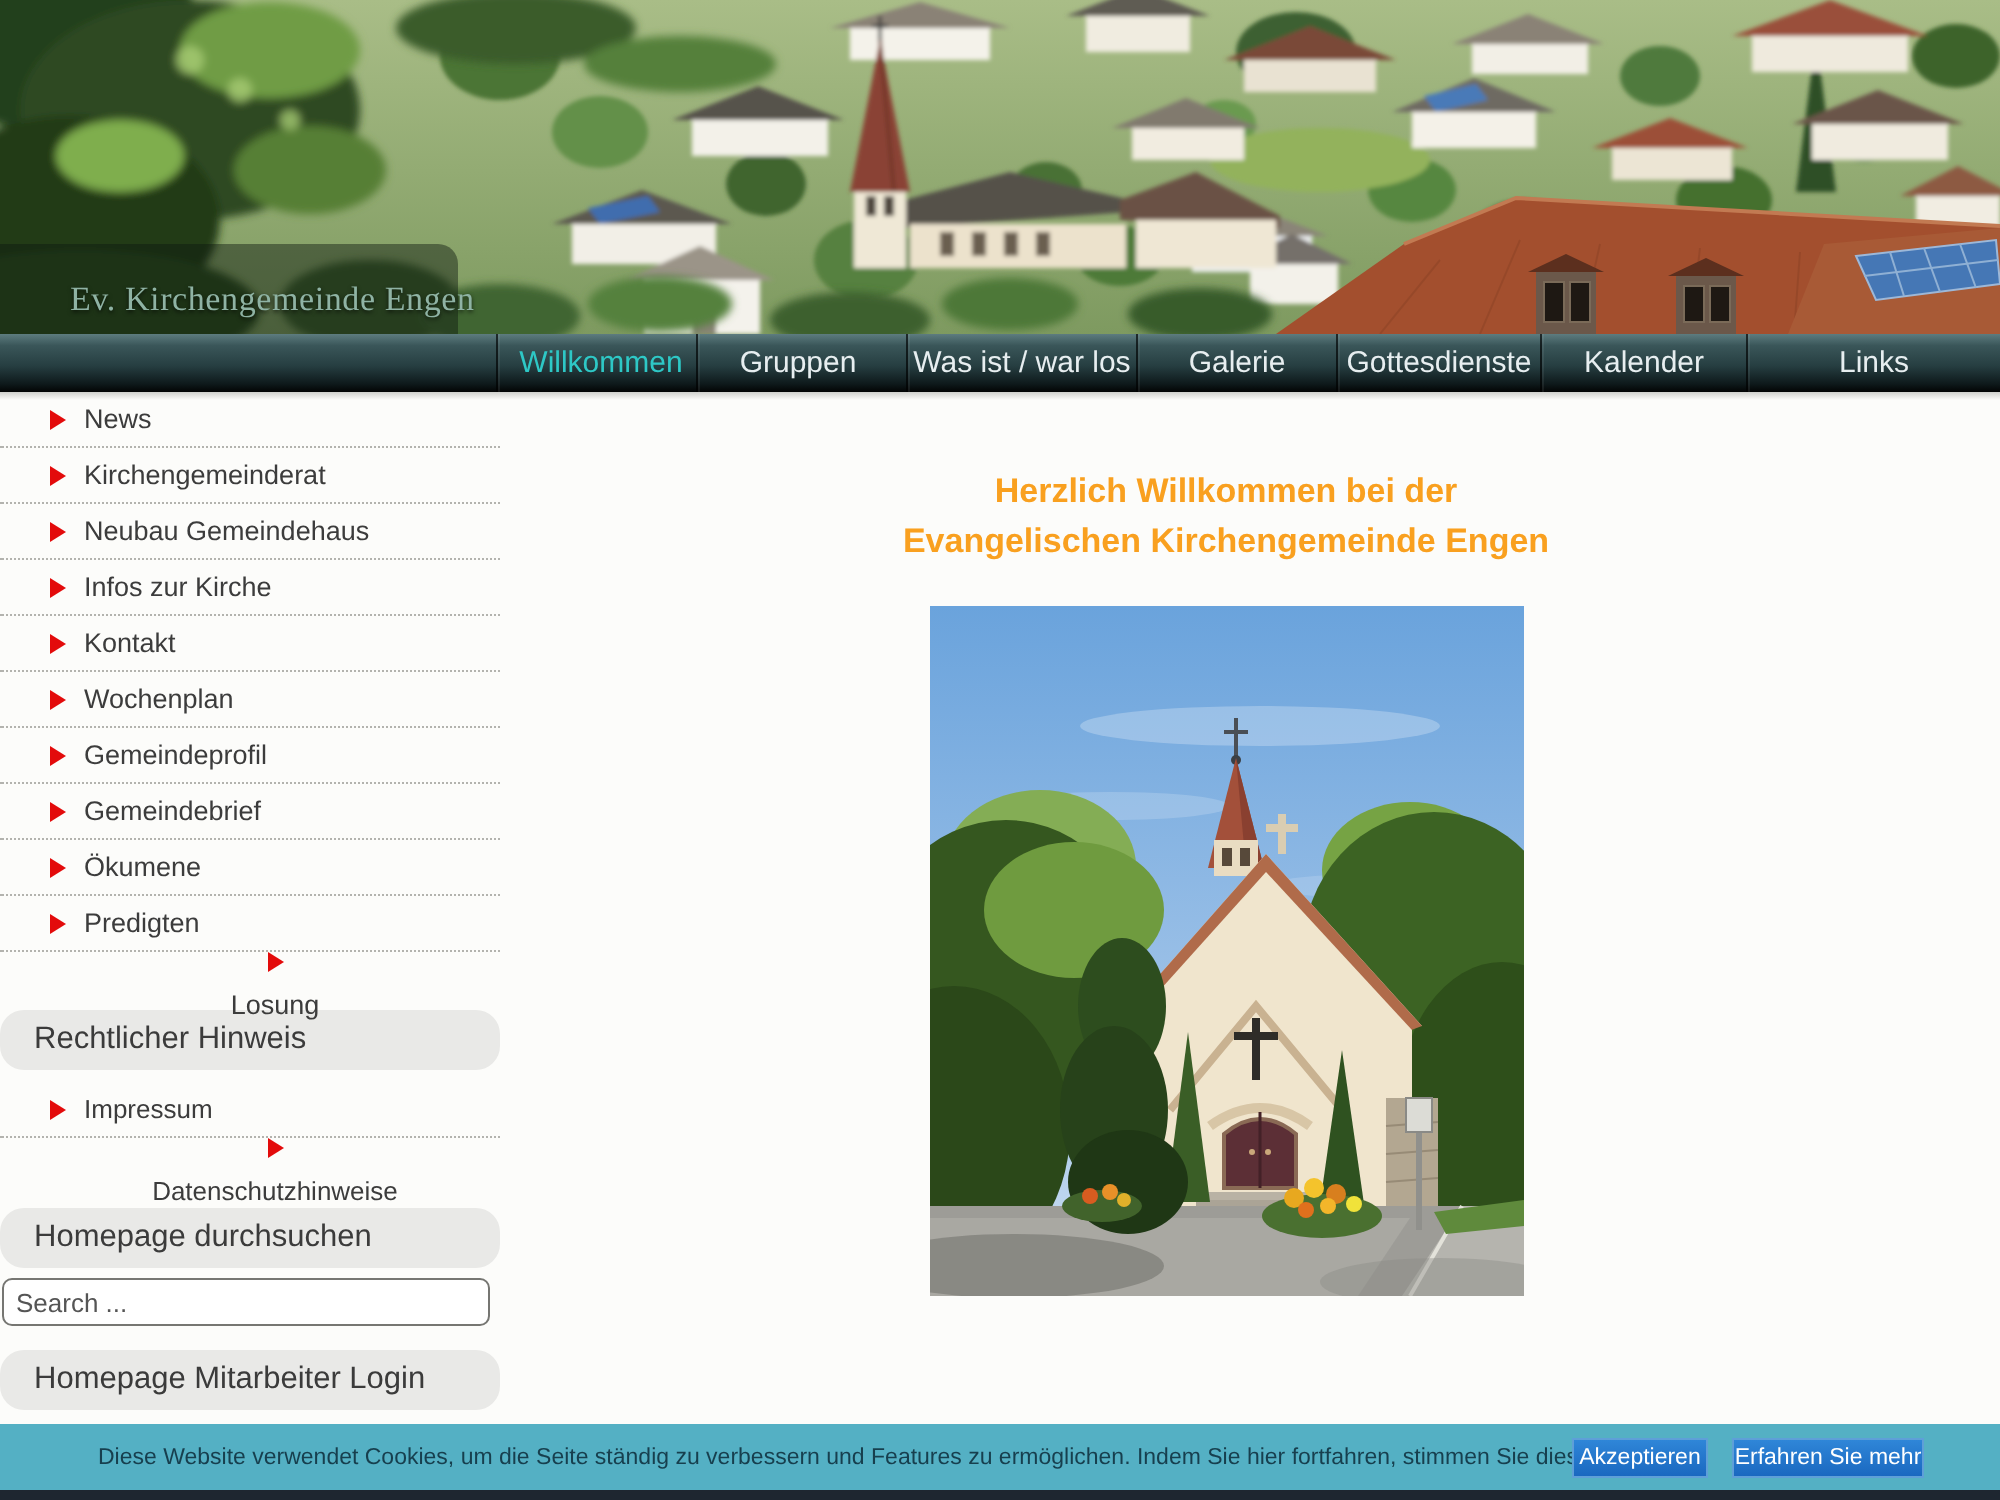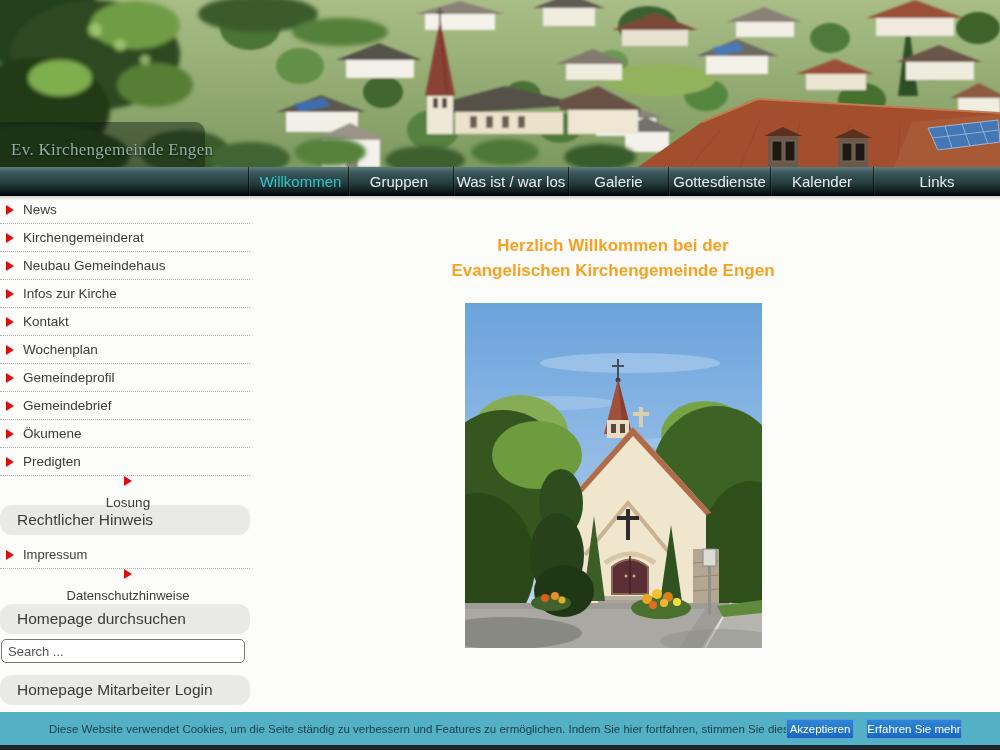--- a/index.html
+++ b/index.html
@@ -6,21 +6,21 @@
   body{
     width:1000px;height:750px;position:relative;overflow:hidden;
     background:#fcfcfa;font-family:"Liberation Sans","DejaVu Sans",sans-serif;
   }
   
   .header{position:absolute;top:0;left:0;width:1000px;height:167px;}
   .header svg{display:block;}
   .site-title-box{
     position:absolute;left:0;top:122px;width:205px;height:55px;
     background:rgba(14,24,16,0.45);border-radius:0 10px 0 0;
-    display:flex;align-items:center;
+    display:flex;align-items:center;padding-left:24px;
   }
   .site-title{
     padding-left:11px;font-family:"Liberation Serif","DejaVu Serif",serif;
     font-size:17px;color:#8fb3a4;text-shadow:0 1px 2px rgba(0,0,0,.7);
     letter-spacing:.3px;white-space:nowrap;
   }
   
   .navbar{
     position:absolute;top:167px;left:0;width:1000px;height:29px;
     background:linear-gradient(to bottom,#5d7c7f 0%,#3a5659 20%,#263e41 55%,#0e191b 86%,#020404 100%);
@@ -33,21 +33,21 @@
     border-left:1px solid rgba(0,0,0,.65);
     box-shadow:inset 1px 0 0 rgba(255,255,255,.07);
   }
   .tab.active{color:#2ec8c6;}
   .t0{left:248px;width:103px;} .t1{left:348px;width:100px;} .t2{left:453px;width:114px;}
   .t3{left:568px;width:99px;} .t4{left:668px;width:101px;} .t5{left:770px;width:102px;}
   .t6{left:873px;width:126px;}
   
   .sidebar{position:absolute;top:196px;left:0;width:250px;}
   .menu-item{
-    height:27px;display:flex;align-items:center;gap:9px;padding-left:6px;
+    height:27px;display:flex;align-items:center;gap:9px;padding-left:25px;
     border-bottom:1px dotted #b3b3ae;font-size:13.5px;color:#3c3c3c;cursor:pointer;
   }
   .menu-item.last{border-bottom:none;flex-direction:column;}
   .tri{width:0;height:0;border-left:8px solid #e30b0b;border-top:5px solid transparent;
     border-bottom:5px solid transparent;flex:0 0 auto;}
   .side-box{
     width:233px;height:30px;background:#e9e9e7;border-radius:12px;
     display:flex;align-items:center;padding-left:17px;font-size:15.5px;color:#3b3b3b;
   }
   .box-legal{margin-top:2px;}

